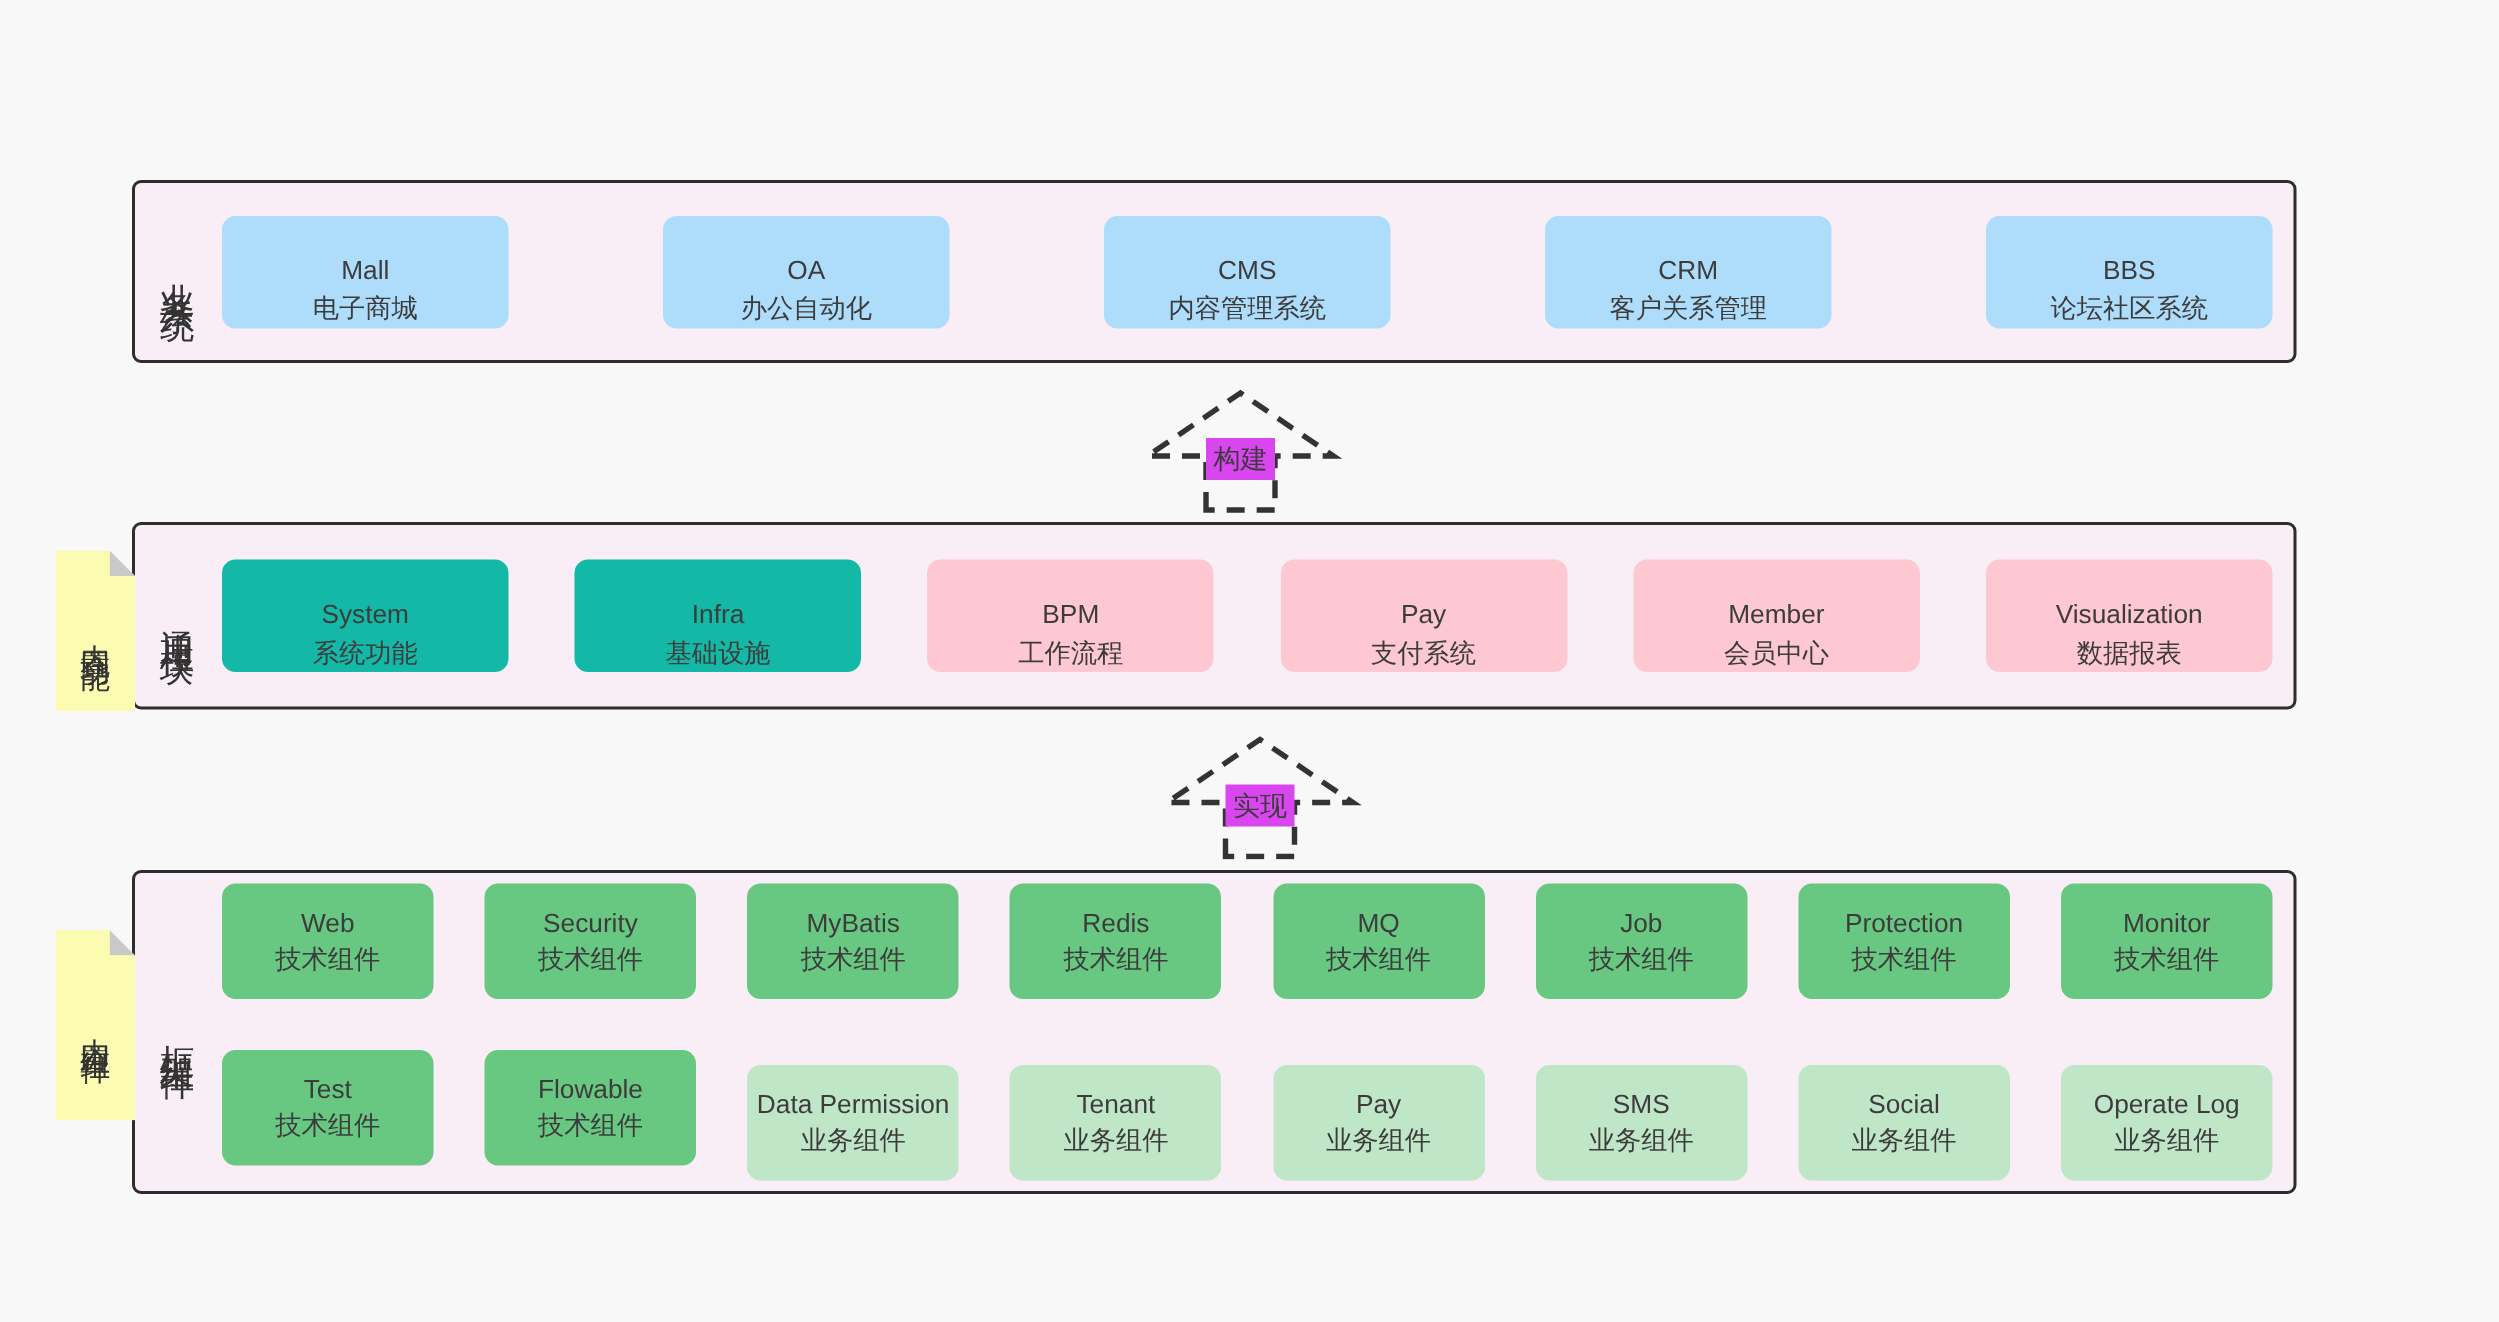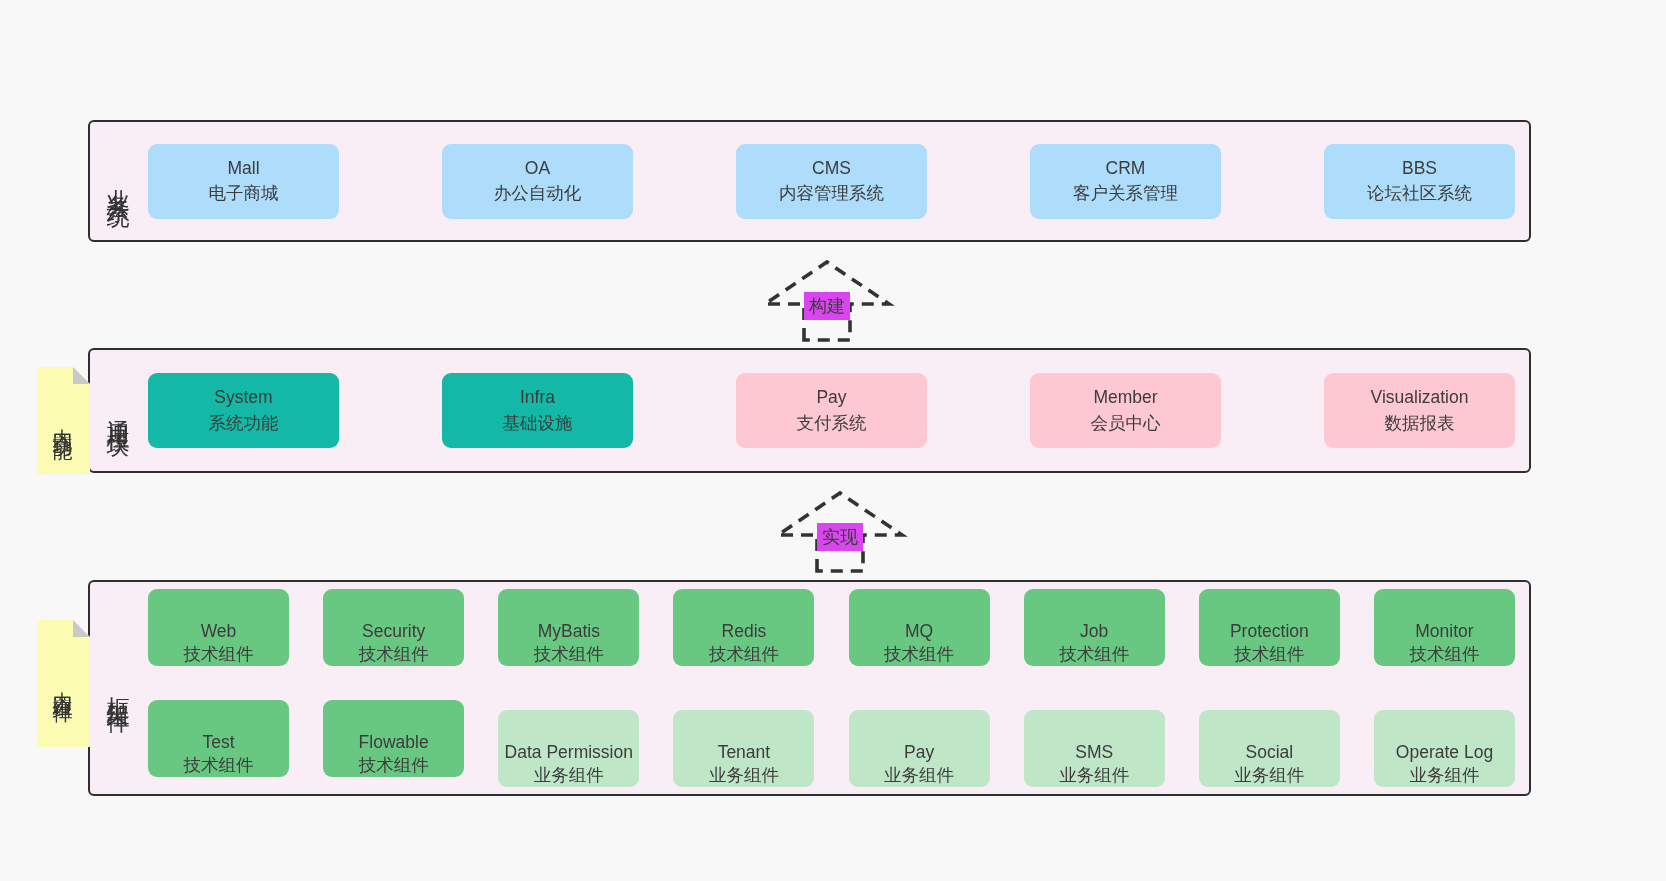--- a/index.html
+++ b/index.html
@@ -48,22 +48,22 @@
 
   
   .box{
     border-radius:9px;
     display:flex;flex-direction:column;align-items:center;justify-content:center;
     text-align:center;
     font-size:17.5px;
     line-height:1.45;
     color:#3c3c3c;
   }
-  .box-wide{width:191px;height:75px;}
-  .box-small{width:141px;height:77px;line-height:1.32;justify-content:flex-end;}
+  .box-wide{width:191px;height:75px;justify-content:flex-end;}
+  .box-small{width:141px;height:77px;line-height:1.32;}
   .blue{background:#aeddfb;}
   .red{background:#14b8a6;}
   .pink{background:#fdc8d2;}
   .green-dark{background:#68c882;}
   .green-light{background:#c0e6c8;margin-top:20px;}
   .box span{display:block;}
 
   
   .note{
     position:absolute;
@@ -138,20 +138,24 @@
     <div class="band-content">
       <div class="box box-wide red">
         <span>System</span>
         <span>系统功能</span>
       </div>
       <div class="box box-wide red">
         <span>Infra</span>
         <span>基础设施</span>
       </div>
       <div class="box box-wide pink">
+        <span>BPM</span>
+        <span>工作流程</span>
+      </div>
+      <div class="box box-wide pink">
         <span>Pay</span>
         <span>支付系统</span>
       </div>
       <div class="box box-wide pink">
         <span>Member</span>
         <span>会员中心</span>
       </div>
       <div class="box box-wide pink">
         <span>Visualization</span>
         <span>数据报表</span>

